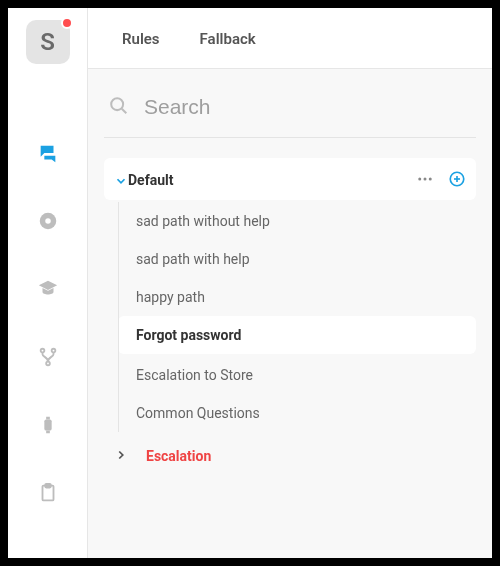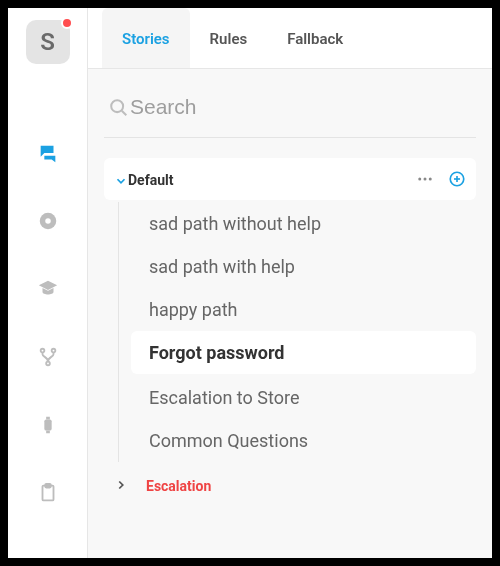--- a/index.html
+++ b/index.html
@@ -57,22 +57,23 @@
   cursor: pointer;
   font-weight: 600;
 }
 .tab.active {
   color: #1ba1e2;
   background: #f5f5f5;
   border-radius: 6px 6px 0 0;
 }
 .content { padding: 14px 16px 0 16px; flex: 1; overflow: hidden; }
 .search-row {
-  display: flex; align-items: flex-end;
+  display: flex; align-items: flex-start;
   padding: 12px 4px 18px;
+  gap: 14px;
 }
 .search-row input {
   border: none; background: transparent; outline: none;
   font-size: 21px; color: #9e9e9e; flex: 1;
   font-weight: 400;
 }
 .search-row input::placeholder { color: #9e9e9e; }
 .divider { height: 1px; background: #e4e4e4; margin-bottom: 20px; }
 .total-row {
   display: flex; align-items: center; justify-content: space-between;
@@ -104,23 +105,23 @@
   position: relative;
 }
 .group-header .actions { margin-left: auto; display: flex; align-items: center; gap: 14px; color: #888; }
 .stories-list { padding-left: 14px; position: relative; }
 .stories-list::before {
   content: ""; position: absolute; left: 14px; top: 0; bottom: 0;
   width: 1px; background: #e4e4e4;
 }
 .story-item {
   padding: 11px 12px 11px 18px;
-  font-size: 18px; color: #666;
+  font-size: 14px; color: #666;
   cursor: pointer;
-  margin-left: 13px;
+  margin-left: 0;
 }
 .story-item.active {
   background: #fff;
   border-radius: 6px;
   font-weight: 700;
   color: #333;
   margin-bottom: 2px;
 }
 .group-collapsed {
   display: flex; align-items: flex-start;
@@ -180,21 +181,20 @@
         <svg viewBox="0 0 24 24" fill="none" stroke="currentColor" stroke-width="2">
             <rect x="6" y="4" width="12" height="16" rx="1"></rect>
             <rect x="9" y="2" width="6" height="4" rx="1" fill="currentColor"></rect>
           </svg>
       </div>
     </div>
   </aside>
 
   <main class="main">
     <div class="tabbar">
-      <div class="tab active">Stories</div>
       <div class="tab">Rules</div>
       <div class="tab">Fallback</div>
     </div>
 
     <div class="content">
       <div class="search-row">
         <span class="icon-muted">
           <svg width="22" height="22" viewBox="0 0 24 24" fill="none" stroke="currentColor" stroke-width="2.2">
               <circle cx="10" cy="10" r="6.5"></circle>
               <line x1="20" y1="20" x2="15" y2="15"></line>

